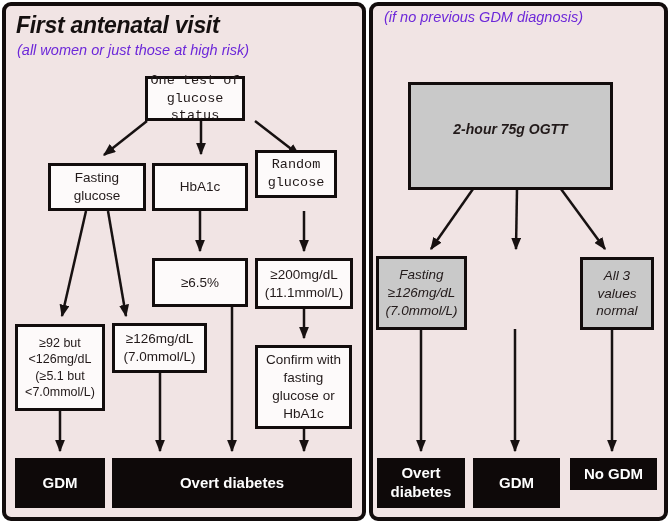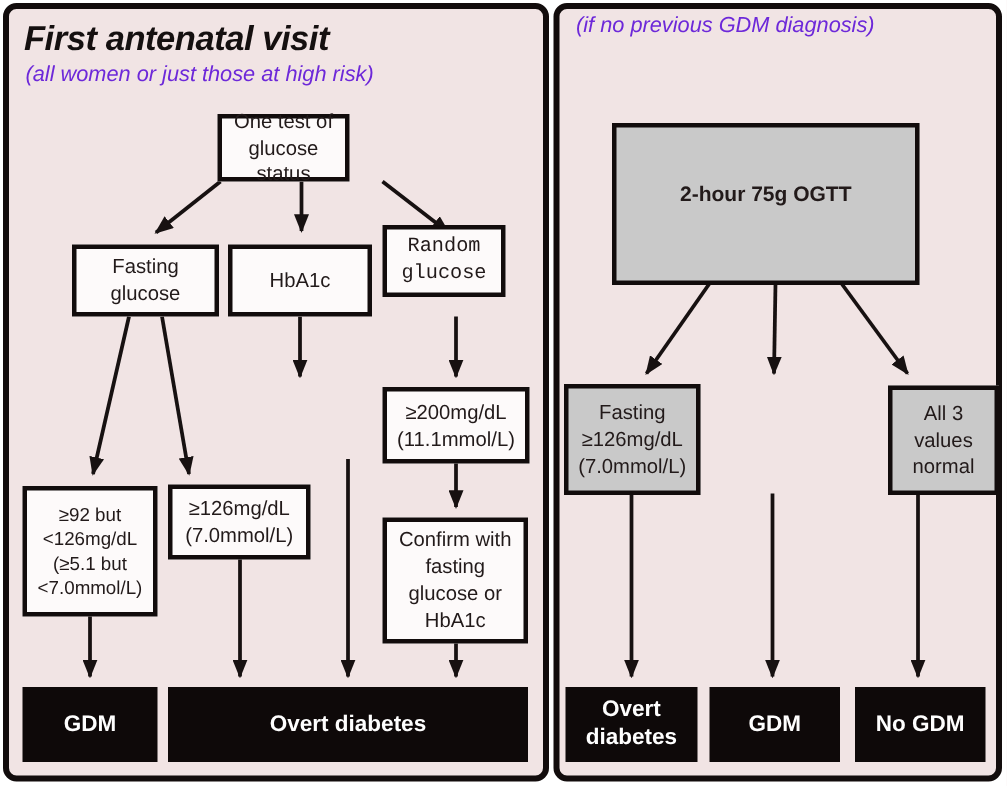--- a/index.html
+++ b/index.html
@@ -19,46 +19,46 @@
     letter-spacing:-0.3px;color:#151010;
   }
   .panel-subtitle{
     margin:3px 0 0 11px;font-size:14.5px;font-style:italic;color:#6d28d9;
   }
   .node{
     position:absolute;box-sizing:border-box;border:3px solid #120c0c;background:#fdfafa;
     display:flex;align-items:center;justify-content:center;text-align:center;
     white-space:pre-line;font-size:13.5px;line-height:1.32;color:#221a1a;padding:1px;
   }
-  .node.gray{background:#c9c9c9;}
+  .node.gray{background:#c9c9c9;font-style:italic;}
   .node.black{background:#0e0909;border:none;color:#fefefe;font-weight:bold;font-size:15px;line-height:1.25;}
   .node.col{flex-direction:column;}
   .ogtt-title{font-weight:bold;font-size:14px;margin-bottom:13px;white-space:pre-line;}
   .ogtt-lines{font-size:12.5px;line-height:1.5;white-space:pre-line;}
   #arrows{position:absolute;left:0;top:0;width:671px;height:524px;pointer-events:none;}
   #arrows line{stroke:#171111;stroke-width:2.5;}
   
-  #n-one-test{left:145px;top:76px;width:88px;height:45px;}
+  #n-one-test{left:145px;top:76px;width:100px;height:45px;font-family:Liberation Mono, monospace;}
   #n-fasting{left:48px;top:163px;width:98px;height:48px;}
   #n-hba1c{left:152px;top:163px;width:96px;height:48px;}
   #n-random{left:255px;top:150px;width:82px;height:48px;font-family:Liberation Mono, monospace;}
   #n-a1c-cut{left:152px;top:258px;width:96px;height:49px;}
   #n-random-cut{left:255px;top:258px;width:98px;height:51px;}
   #n-fasting-range{left:15px;top:324px;width:90px;height:87px;font-size:12.5px;}
   #n-fasting-overt{left:112px;top:323px;width:95px;height:50px;}
   #n-confirm{left:255px;top:345px;width:97px;height:84px;}
   #n-gdm{left:15px;top:458px;width:90px;height:50px;}
   #n-overt{left:112px;top:458px;width:240px;height:50px;}
   #n-ogtt{left:408px;top:82px;width:205px;height:108px;}
   #n-r-fasting{left:376px;top:256px;width:91px;height:74px;}
   #n-r-abnormal{left:472px;top:257px;width:86px;height:73px;font-size:13px;}
-  #n-r-normal{left:592px;top:257px;width:74px;height:73px;}
+  #n-r-normal{left:580px;top:257px;width:74px;height:73px;}
   #n-b-overt{left:377px;top:458px;width:88px;height:50px;}
   #n-b-gdm{left:473px;top:458px;width:87px;height:50px;}
-  #n-b-nogdm{left:570px;top:458px;width:87px;height:50px;}
+  #n-b-nogdm{left:570px;top:458px;width:87px;height:32px;}
 </style>
 </head>
 <body>
 
 <div class="canvas">
 
   <section class="panel" id="panel-left">
     <div class="panel-title">First antenatal visit</div>
     <div class="panel-subtitle">(all women or just those at high risk)</div>
   </section>
@@ -95,20 +95,21 @@
     <line x1="612" y1="329" x2="612" y2="451" marker-end="url(#ah)"></line>
   </svg>
 
   <div class="node" id="n-one-test">One test of
 glucose status</div>
   <div class="node" id="n-fasting">Fasting
 glucose</div>
   <div class="node" id="n-hba1c">HbA1c</div>
   <div class="node" id="n-random">Random
 glucose</div>
+  <div class="node" id="n-a1c-cut">≥6.5%</div>
   <div class="node" id="n-random-cut">≥200mg/dL
 (11.1mmol/L)</div>
   <div class="node" id="n-fasting-range">≥92 but
 &lt;126mg/dL
 (≥5.1 but
 &lt;7.0mmol/L)</div>
   <div class="node" id="n-fasting-overt">≥126mg/dL
 (7.0mmol/L)</div>
   <div class="node" id="n-confirm">Confirm with
 fasting

